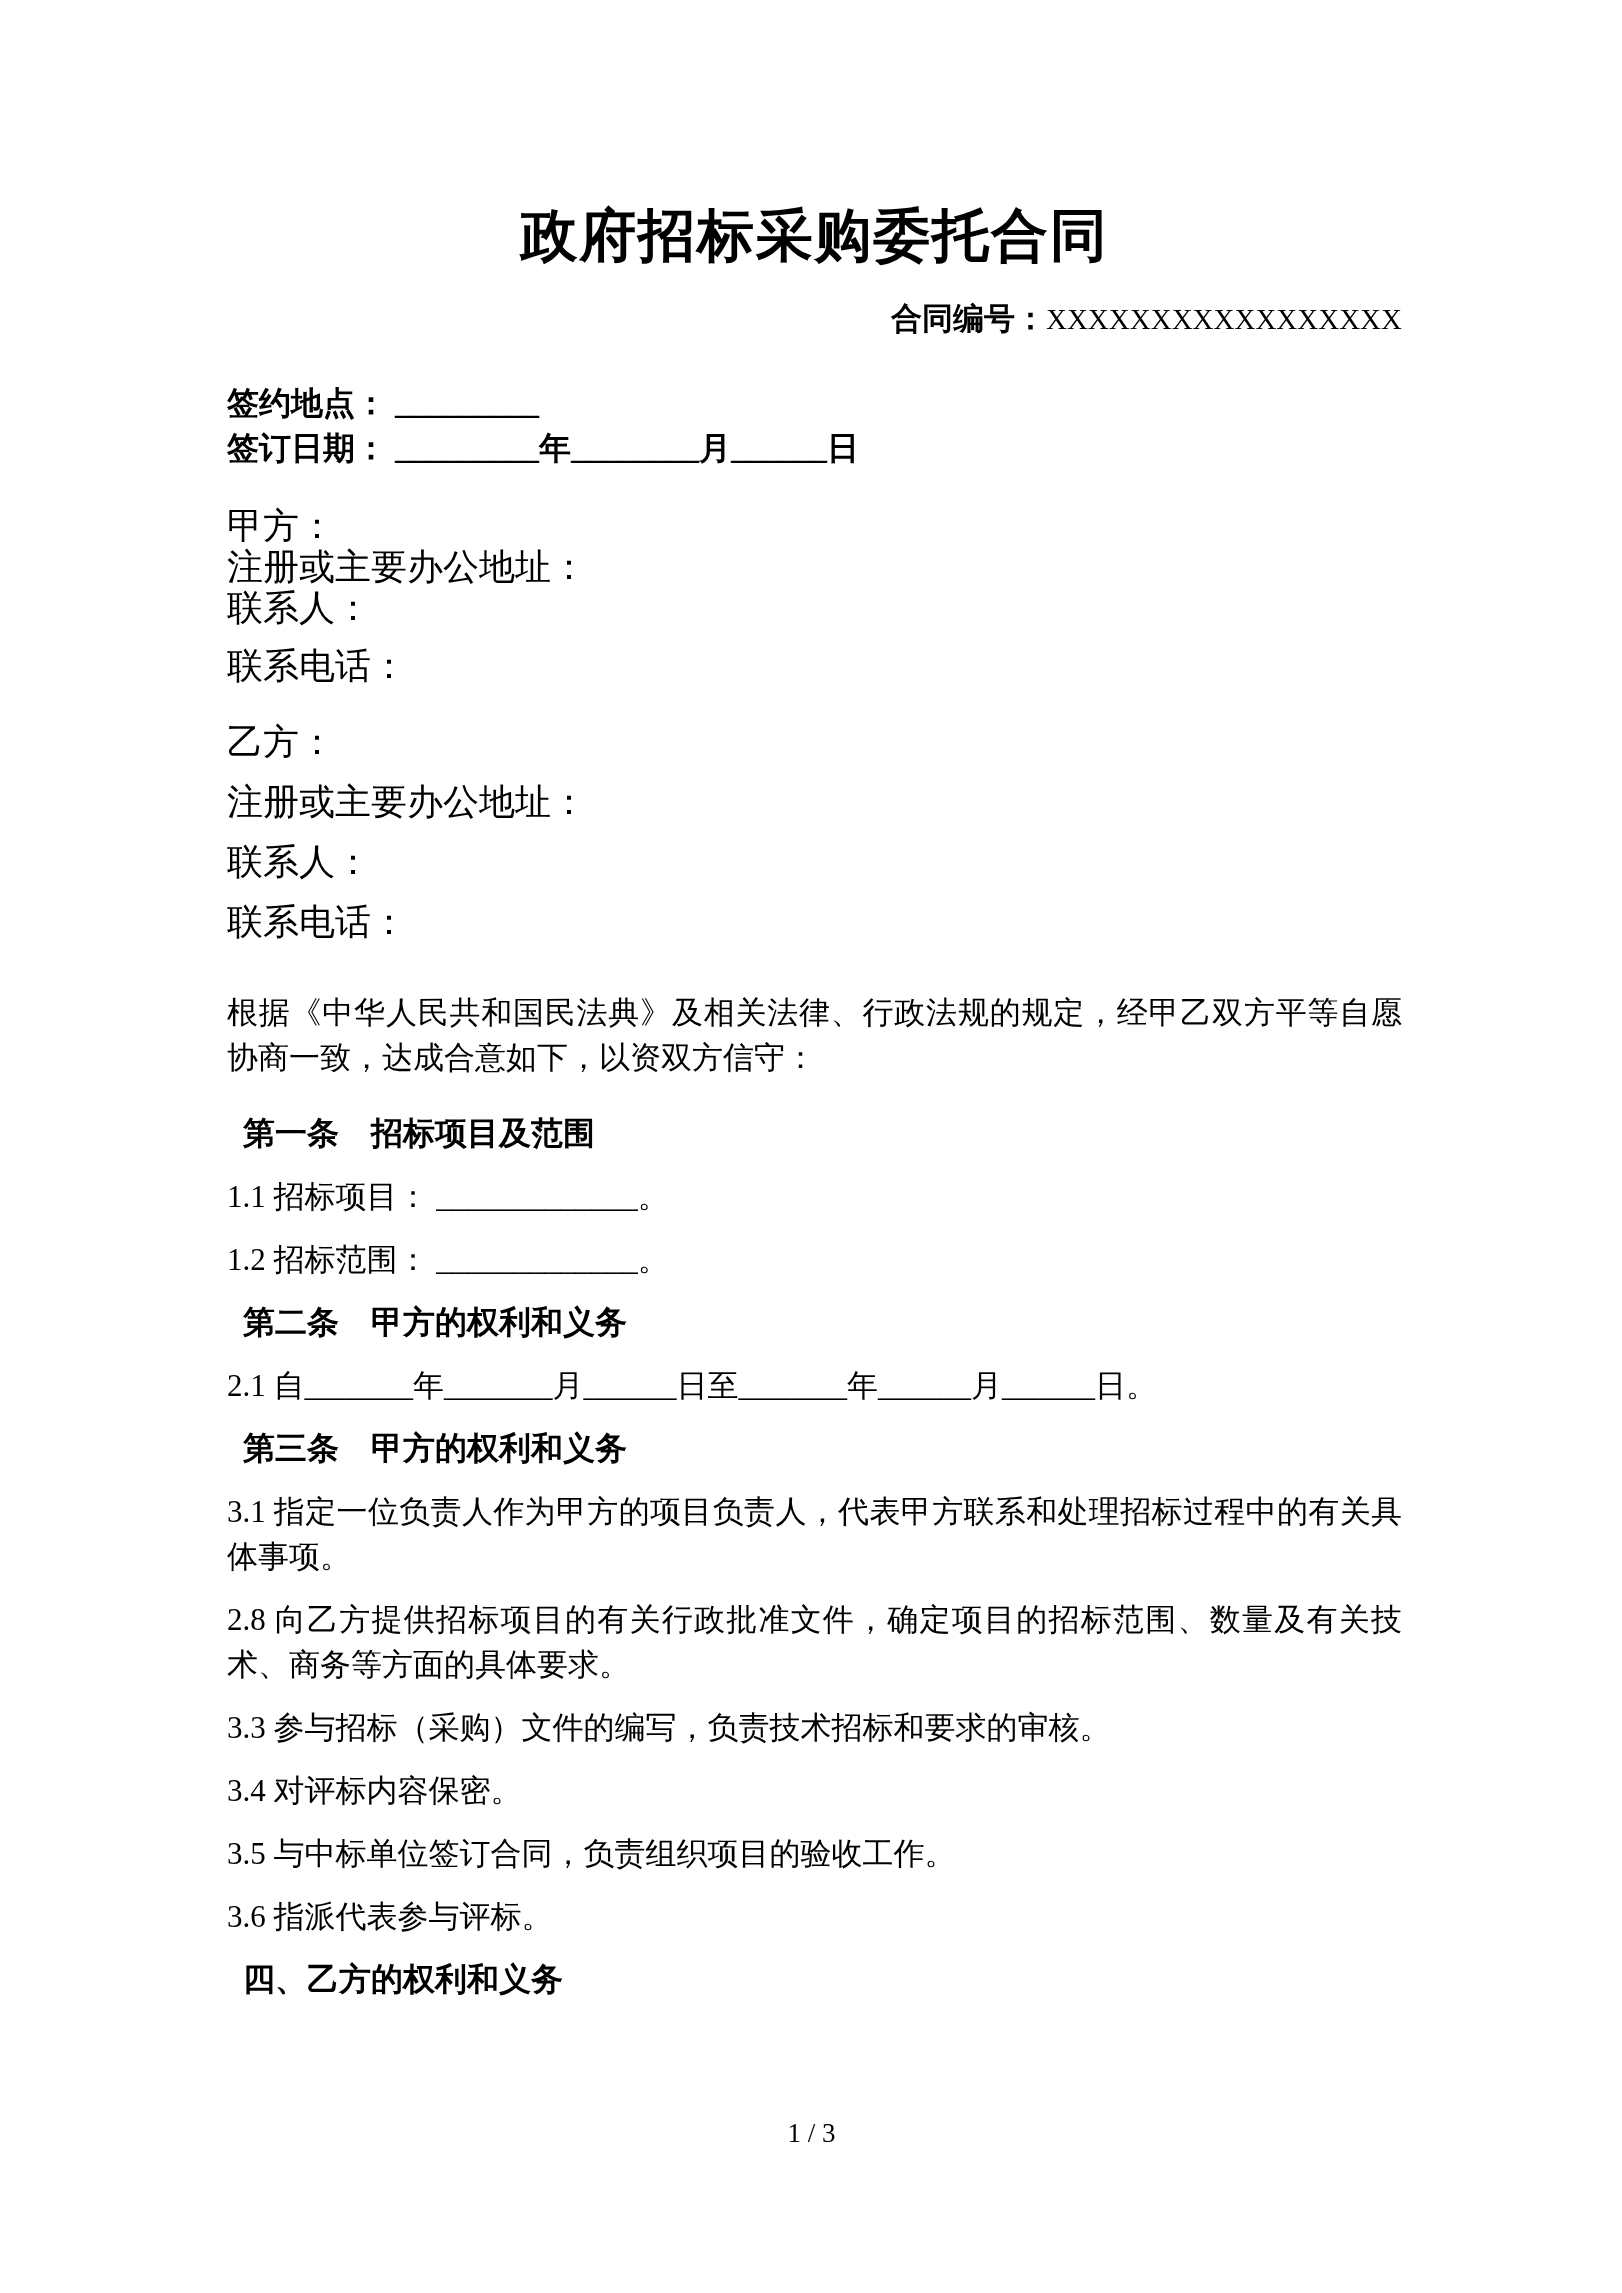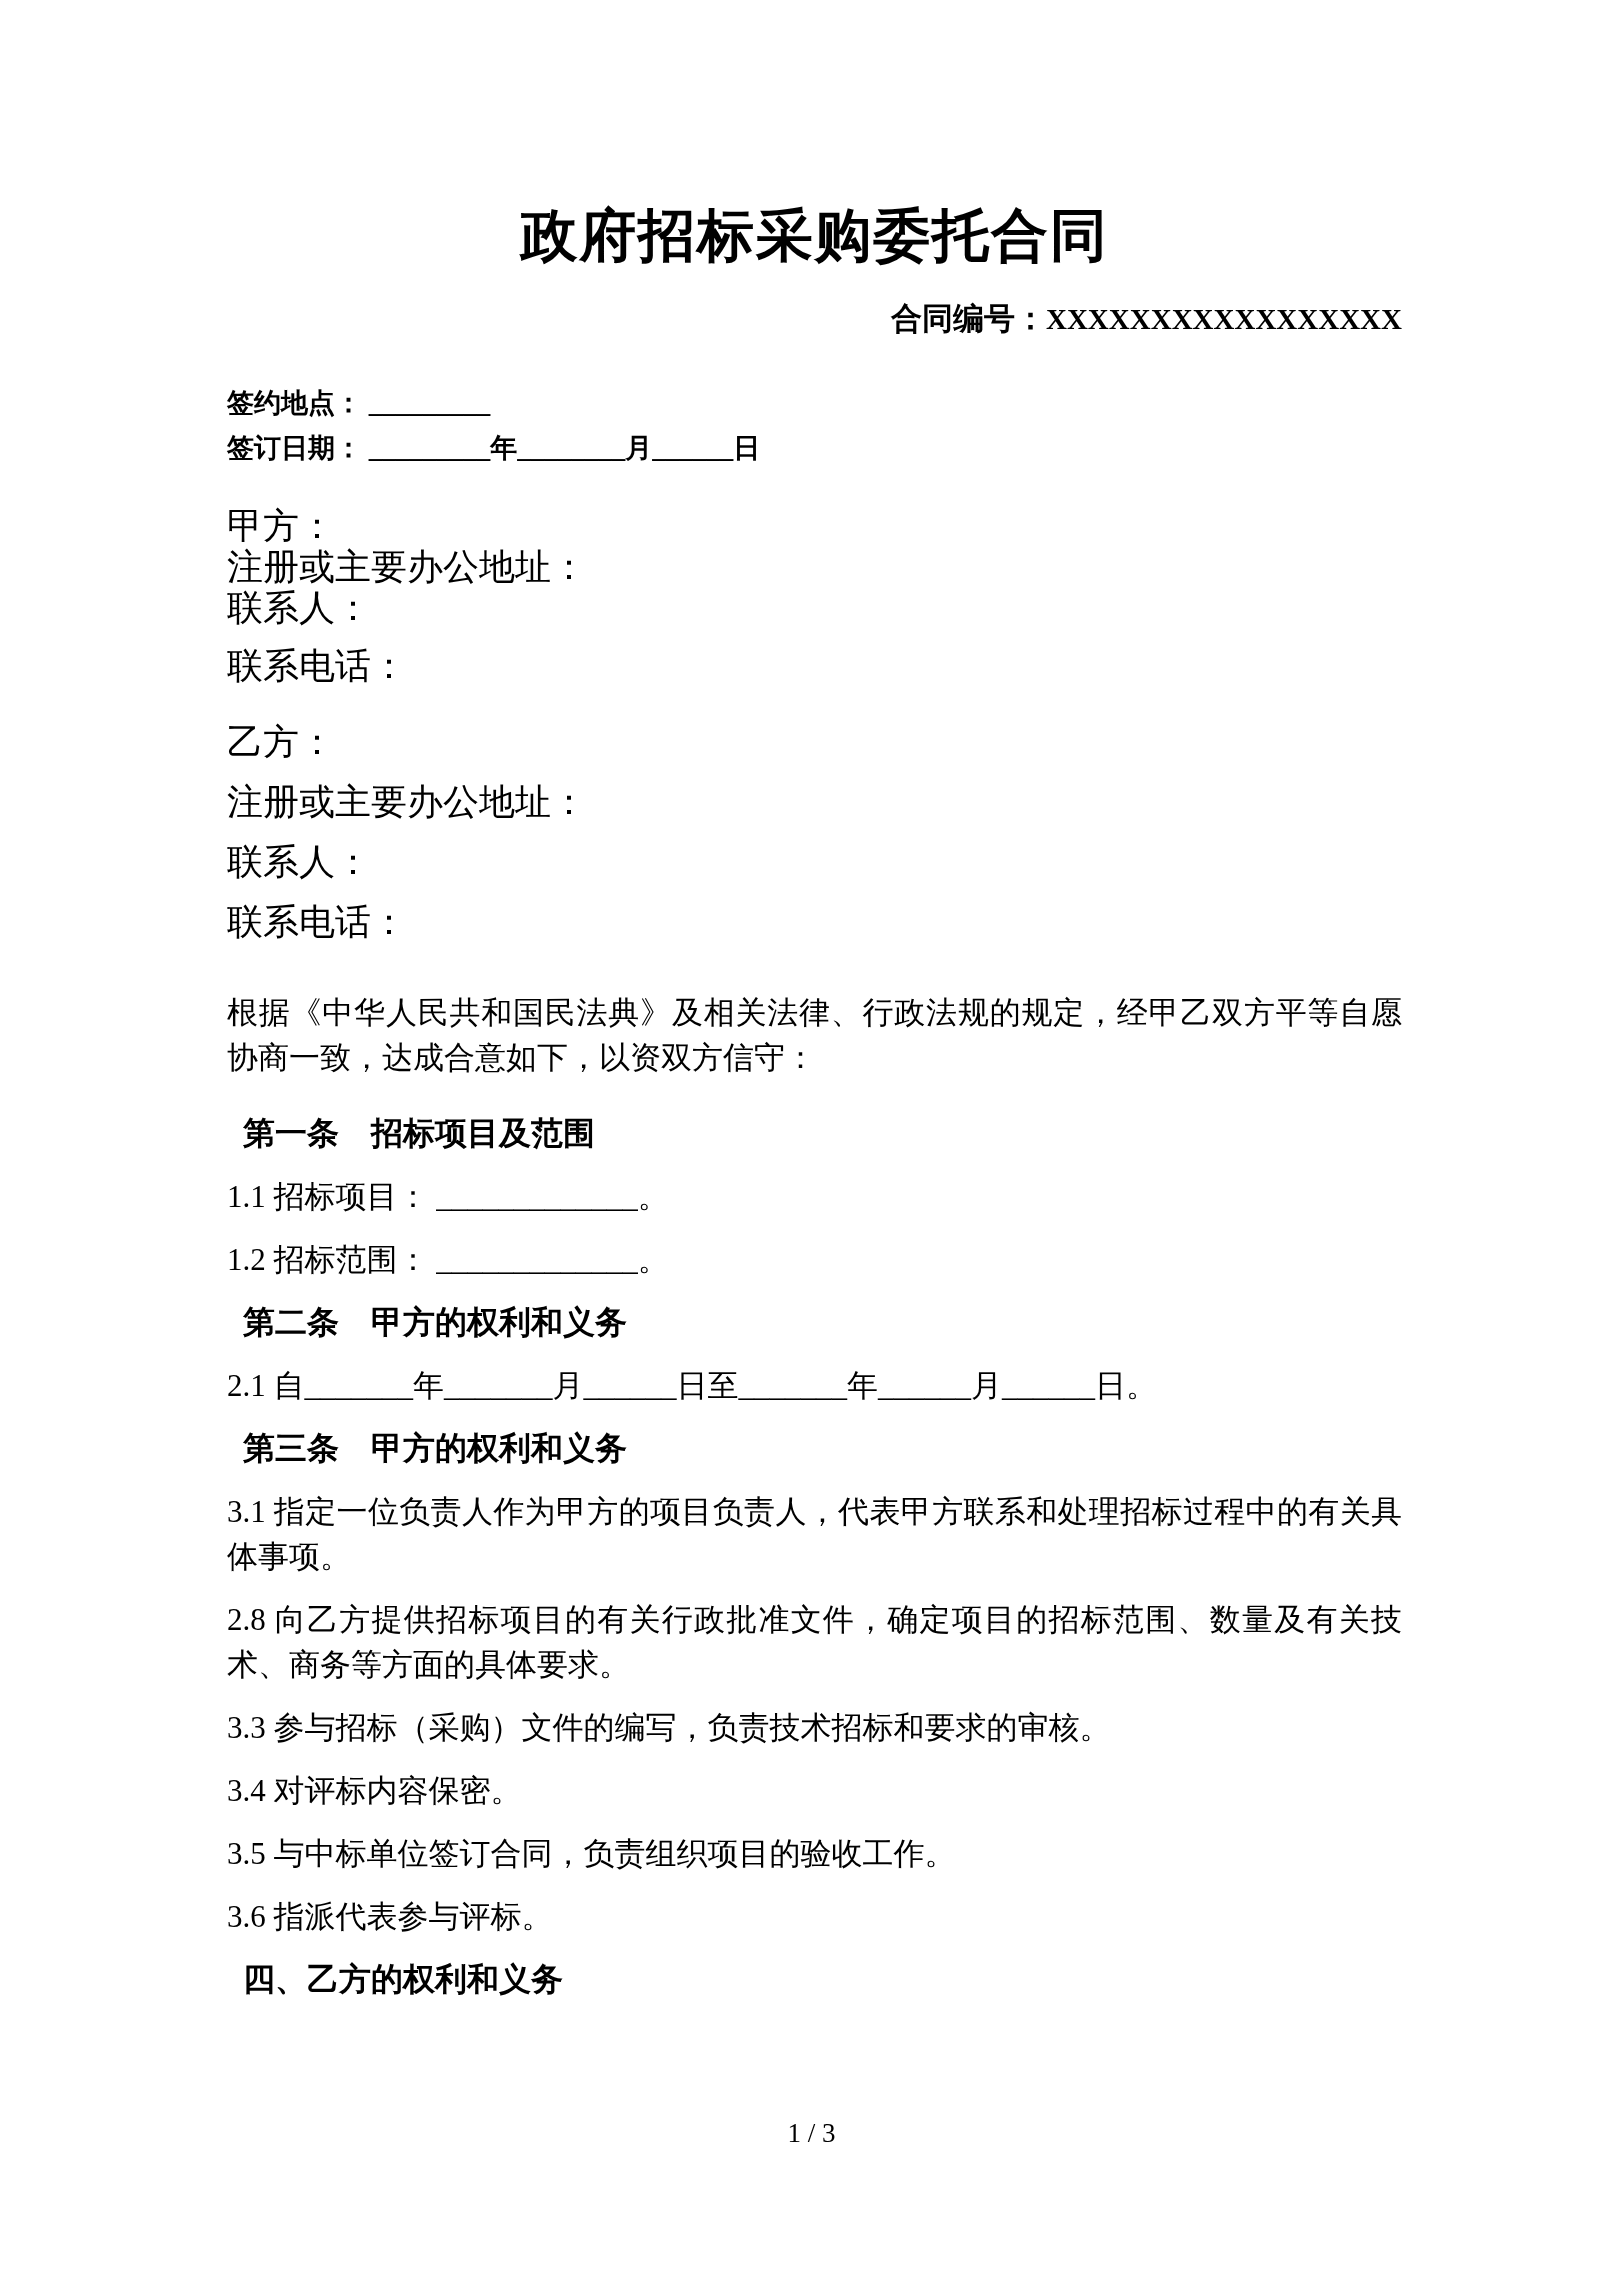--- a/index.html
+++ b/index.html
@@ -27,27 +27,27 @@
     letter-spacing: 1.8px;
   }
   .contract-no {
     margin-top: 27px;
     text-align: right;
     font-size: 31px;
     font-weight: bold;
     line-height: 44px;
   }
   .contract-no .x-value {
-    font-weight: bold;
+    font-weight: normal;
     font-size: 29px;
     letter-spacing: 0px;
   }
   .sign-block {
     margin-top: 40px;
-    font-size: 27px;
+    font-size: 32px;
     font-weight: bold;
     line-height: 45px;
   }
   .party-block {
     margin-top: 35px;
     font-size: 36px;
     font-weight: normal;
   }
   .party-block .pline { line-height: 41px; }
   .party-a .pline-phone { margin-top: 16.4px; }

